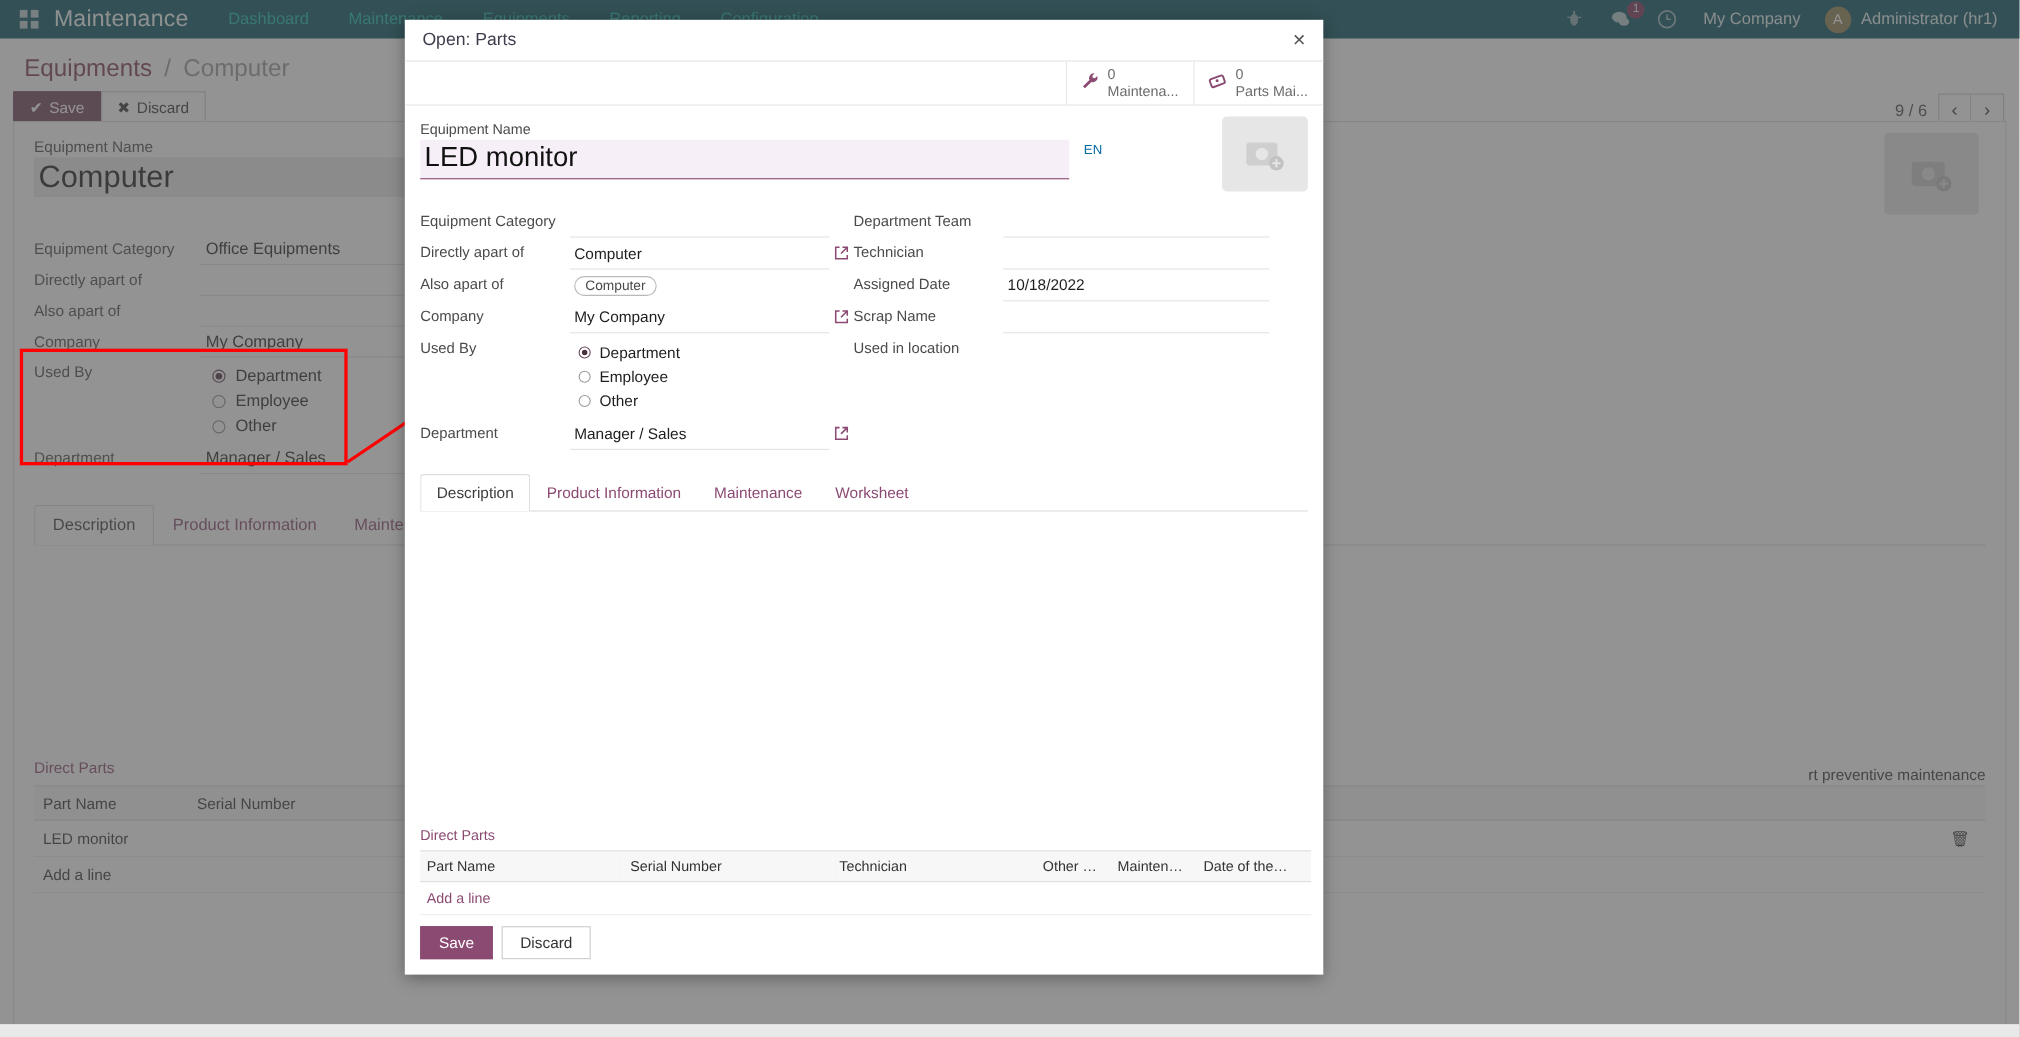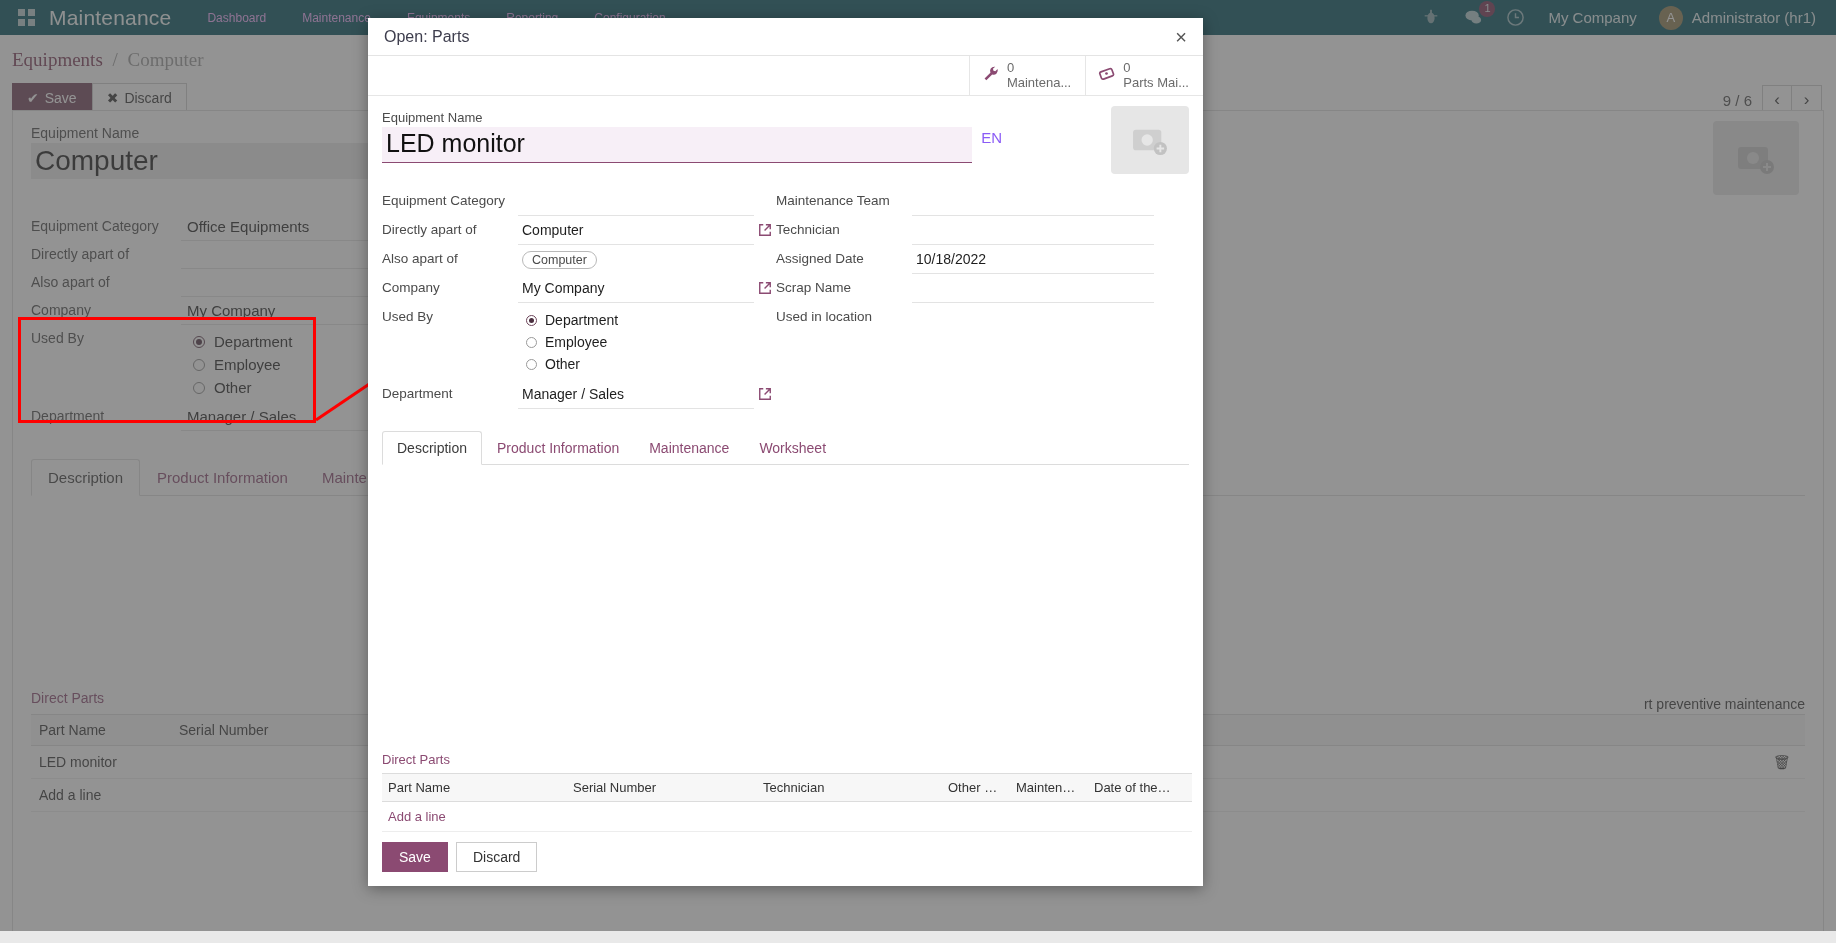--- a/index.html
+++ b/index.html
@@ -16,35 +16,35 @@
   #bg-app { position: absolute; inset: 0; background: #ffffff; }
 
   .topbar {
     height: 35px; background: #00505e; display: flex; align-items: center;
     padding: 0 10px; color: #e6f0f1; position: relative; z-index: 1;
   }
   .apps-grid { display: grid; grid-template-columns: 7px 7px; grid-template-rows: 7px 7px;
     gap: 3px; margin: 0 14px 0 8px; }
   .apps-grid i { background: #b9cccf; display: block; width: 7px; height: 7px; }
   .app-title { font-size: 21px; color: #f1f7f7; margin-right: 36px; letter-spacing: .2px; }
-  .menu-link { font-size: 12px; color: #f0abfc; margin-right: 36px; white-space: nowrap; }
+  .menu-link { font-size: 15px; color: #14b8a6; margin-right: 36px; white-space: nowrap; }
   .topbar-right { margin-left: auto; display: flex; align-items: center; gap: 22px; padding-right: 10px; }
   .sysicon { width: 20px; height: 20px; position: relative; opacity: .85; }
   .badge-count {
     position: absolute; top: -7px; right: -11px; background: #8f2b51; color: #fff;
     font-size: 11px; line-height: 15px; min-width: 16px; height: 16px;
     border-radius: 9px; text-align: center; padding: 0 3px;
   }
   .tb-text { font-size: 15px; color: #e3eef0; }
   .avatar { width: 24px; height: 24px; border-radius: 50%; background: #8f7f52; color:#fff;
     font-size: 13px; display: flex; align-items: center; justify-content: center; }
   .user-wrap { display: flex; align-items: center; gap: 9px; }
 
   .controlbar { height: 84px; background: #ffffff; position: relative; }
-  .breadcrumb { position: absolute; left: 12px; top: 14px; font-size: 19px; font-family: Liberation Serif, serif; }
+  .breadcrumb { position: absolute; left: 22px; top: 14px; font-size: 22px; }
   .bc-root { color: #7d3b58; }
   .bc-sep { color: #9a9a9a; margin: 0 5px; }
   .bc-cur { color: #9a9a9a; }
   .btn-row { position: absolute; left: 12px; top: 48px; display: flex; }
   .btn { font-size: 14px; padding: 6px 14px; border: 1px solid #ccc; background: #fff;
     color: #333; cursor: pointer; display: flex; align-items: center; gap: 6px; }
   .btn-save { background: #71435b; color: #fff; border-color: #71435b; }
   .pager { position: absolute; right: 14px; top: 50px; display: flex; align-items: center; gap: 10px; }
   .pager-label { font-size: 15px; color: #4a4a4a; }
   .pager-btns { display: flex; }
@@ -114,21 +114,21 @@
   .sb-txt { line-height: 1.1; }
   .sb-num { font-size: 13px; color: #6b6b6b; }
   .sb-lab { font-size: 13px; color: #6b6b6b; }
 
   .m-sheet { padding: 14px 14px 0 14px; position: relative; flex: 1; display:flex; flex-direction:column; }
   .m-name-label { font-size: 13px; color: #4b4b4b; }
   .m-name-wrap { position: relative; width: 590px; margin-top: 2px; }
   .m-name-input { width: 100%; font-size: 25px; color: #111; background: #f7eff7;
     border: none; border-bottom: 1px solid #8b4a72; padding: 2px 4px 4px; outline: none;
     font-family: "Liberation Sans", sans-serif; }
-  .lang-badge { position: absolute; right: -30px; top: 2px; font-size: 15px; color: #8b5cf6; }
+  .lang-badge { position: absolute; right: -30px; top: 2px; font-size: 12px; color: #0369a1; }
   .m-photo { position: absolute; right: 14px; top: 10px; width: 78px; height: 68px;
     background: #e6e6e6; border-radius: 4px; display:flex; align-items:center; justify-content:center; }
 
   .m-fgrid { display: grid; grid-template-columns: 136px 236px 22px 136px 242px 22px; margin-top: 24px; }
   .m-lbl { font-size: 13.5px; color: #4b4b4b; padding: 6px 0; }
   .m-fval { position: relative; font-size: 14px; color: #1e1e1e; padding: 6px 4px 5px 4px;
     border-bottom: 1px solid #e3e3e3; min-height: 29px; }
   .m-fval.plain { border-bottom: none; }
   .m-ext { color: #8b4a72; font-size: 13px; padding: 7px 0 0 4px; }
   .m-tag { display: inline-block; border: 1px solid #b9b9b9; border-radius: 10px;
@@ -401,21 +401,21 @@
         <div class="m-name-wrap">
           <input class="m-name-input" value="LED monitor" style="">
           <span class="lang-badge">EN</span>
         </div>
 
         <div class="m-fgrid">
 
           <div class="m-lbl">Equipment Category</div>
           <div class="m-fval"></div>
           <div></div>
-          <div class="m-lbl">Maintenance Team</div>
+          <div class="m-lbl">Department Team</div>
           <div class="m-fval"></div>
           <div></div>
 
           <div class="m-lbl">Directly apart of</div>
           <div class="m-fval">Computer</div>
           <div class="m-ext">
             <svg viewBox="0 0 16 16" width="14" height="14">
                 <path d="M6 2H2v12h12v-4" stroke="#8b4a72" stroke-width="1.6" fill="none"></path>
                 <path d="M9 2h5v5M14 2 7.5 8.5" stroke="#8b4a72" stroke-width="1.6" fill="none"></path>
               </svg>

